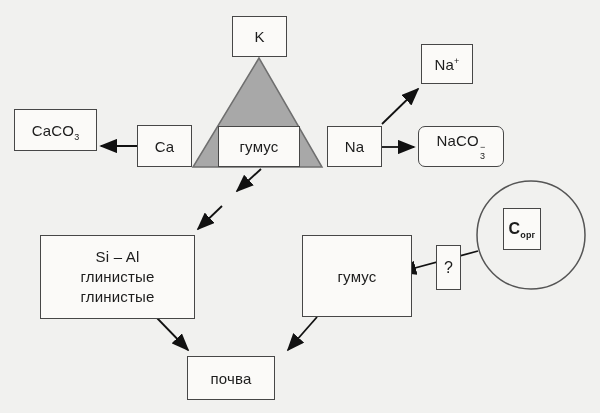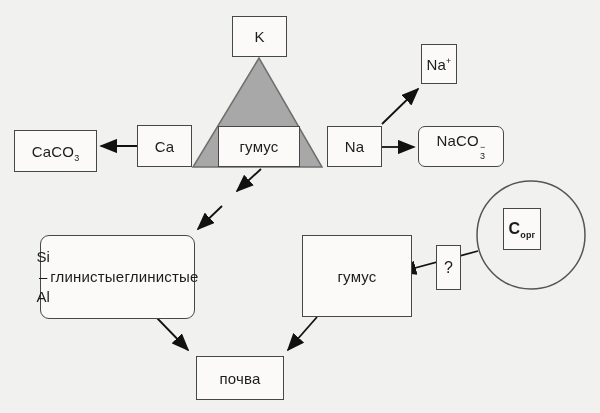--- a/index.html
+++ b/index.html
@@ -21,21 +21,21 @@
     font-size:15px;
     letter-spacing:.2px;
     text-align:center;
   }
   .node sub{font-size:9px;vertical-align:-4px;line-height:0;}
   .node sup{font-size:9px;vertical-align:6px;line-height:0;}
   .stack{
     display:inline-flex;flex-direction:column;align-items:flex-start;
     font-size:9px;line-height:1.05;vertical-align:-4px;margin-left:1px;
   }
-  .multiline{flex-direction:row;line-height:1.35;border-radius:9px;}
+  .multiline{flex-direction:column;line-height:1.35;}
   .circle-label{font-size:16px;}
 </style>
 </head>
 <body>
 
 <div class="stage">
 
   <svg class="layer" width="600" height="413" viewBox="0 0 600 413">
     <defs>
       <marker id="ah" viewBox="0 0 10 8" refX="9" refY="4" markerWidth="10" markerHeight="8" orient="auto">
@@ -60,37 +60,37 @@
 
     <line x1="157" y1="318" x2="188" y2="350" stroke="#111111" stroke-width="1.8" marker-end="url(#ah)"></line>
 
     <line x1="317" y1="317" x2="288" y2="350" stroke="#111111" stroke-width="1.8" marker-end="url(#ah)"></line>
   </svg>
 
   <div class="node" style="left:232px;top:16px;width:55px;height:41px;">
     <span>K</span>
   </div>
 
-  <div class="node" style="left:14px;top:130px;width:83px;height:42px;">
+  <div class="node" style="left:14px;top:109px;width:83px;height:42px;">
     <span><span>CaCO</span><sub>3</sub></span>
   </div>
 
   <div class="node" style="left:137px;top:125px;width:55px;height:42px;">
     <span>Ca</span>
   </div>
 
   <div class="node" style="left:218px;top:126px;width:82px;height:41px;">
     <span>гумус</span>
   </div>
 
   <div class="node" style="left:327px;top:126px;width:55px;height:41px;">
     <span>Na</span>
   </div>
 
-  <div class="node" style="left:421px;top:44px;width:36px;height:40px;align-items:center;">
+  <div class="node" style="left:421px;top:44px;width:52px;height:40px;align-items:center;">
     <span><span>Na</span><sup>+</sup></span>
   </div>
 
   <div class="node" style="left:418px;top:126px;width:86px;height:41px;border-radius:7px;">
     <span><span>NaCO</span><span class="stack">
           <span>−</span>
           <span>3</span>
         </span></span>
   </div>
 
@@ -105,17 +105,17 @@
   </div>
 
   <div class="node" style="left:436px;top:245px;width:25px;height:45px;font-size:16px;">
     <span>?</span>
   </div>
 
   <div class="node" style="left:503px;top:208px;width:38px;height:42px;font-weight:bold;">
     <span class="circle-label"><span>C</span><sub>орг</sub></span>
   </div>
 
-  <div class="node" style="left:196px;top:356px;width:88px;height:44px;">
+  <div class="node" style="left:187px;top:356px;width:88px;height:44px;">
     <span>почва</span>
   </div>
 
 </div>
 
 </body></html>

